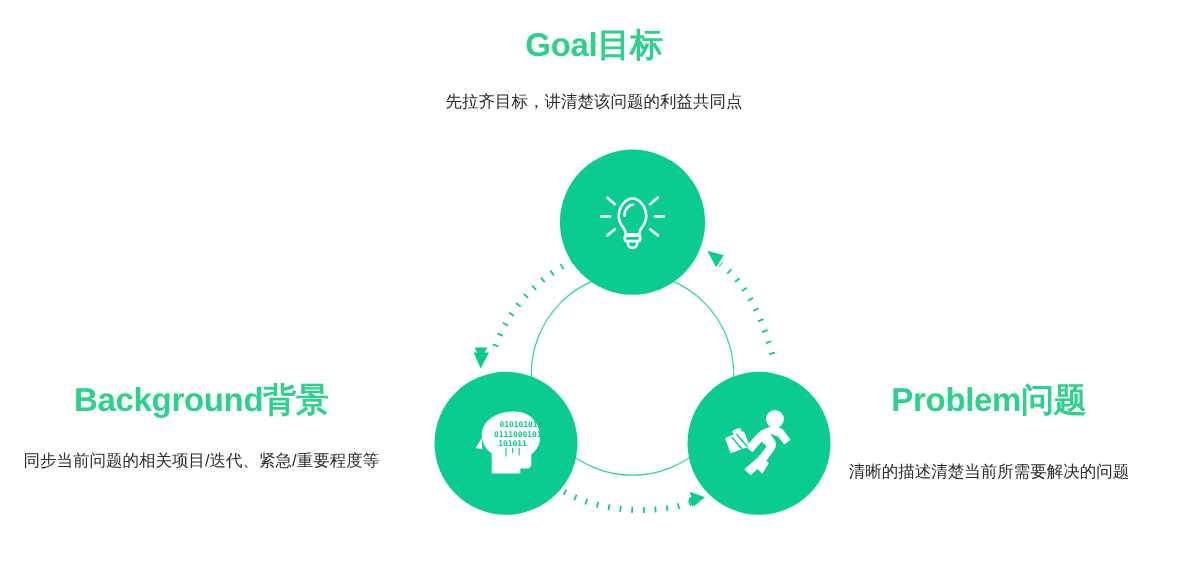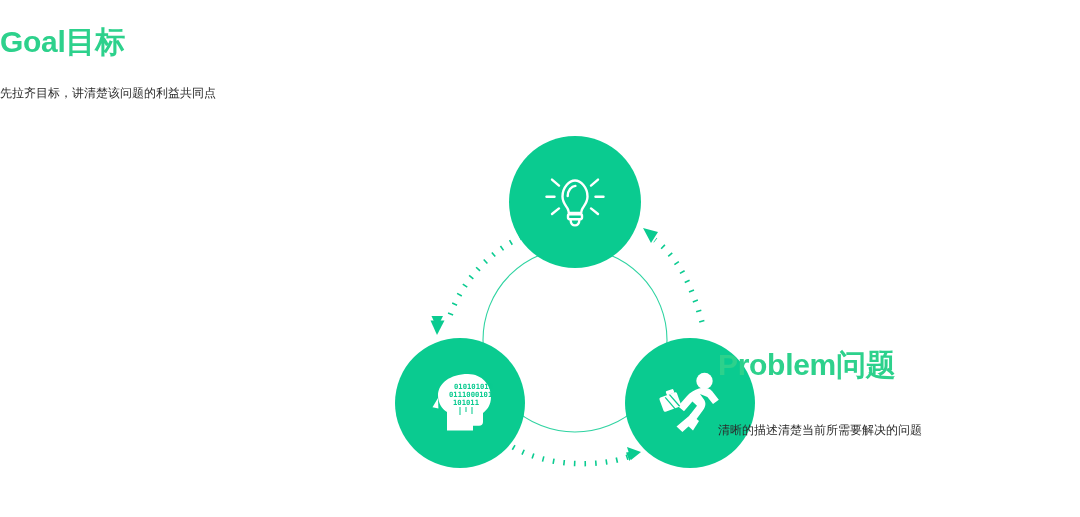--- a/index.html
+++ b/index.html
@@ -19,33 +19,33 @@
     position: absolute;
     left: 0;
     top: 0;
     width: 1080px;
     height: 517px;
   }
 
   
   .node-label {
     position: absolute;
-    text-align: left;
+    text-align: center;
   }
   .node-title {
     color: #2DD18C;
     font-weight: bold;
     font-size: 30px;
     line-height: 36px;
     letter-spacing: -0.3px;
     white-space: nowrap;
   }
   .node-desc {
     color: #2b2b2b;
-    font-size: 12px;
+    font-size: 15px;
     line-height: 22px;
     white-space: nowrap;
   }
 
   
   #label-goal {
     left: 0;
     top: 24px;
     width: 1080px;
   }
@@ -186,19 +186,23 @@
 
   <div class="node-circle-hit" id="hit-goal"></div>
   <div class="node-circle-hit" id="hit-background"></div>
   <div class="node-circle-hit" id="hit-problem"></div>
 
   <div class="node-label" id="label-goal">
     <div class="node-title">Goal目标</div>
     <div class="node-desc">先拉齐目标，讲清楚该问题的利益共同点</div>
   </div>
 
+  <div class="node-label" id="label-background">
+    <div class="node-title">Background背景</div>
+    <div class="node-desc">同步当前问题的相关项目/迭代、紧急/重要程度等</div>
+  </div>
 
   <div class="node-label" id="label-problem">
     <div class="node-title">Problem问题</div>
     <div class="node-desc">清晰的描述清楚当前所需要解决的问题</div>
   </div>
 
 </div>
 
 </body></html>

